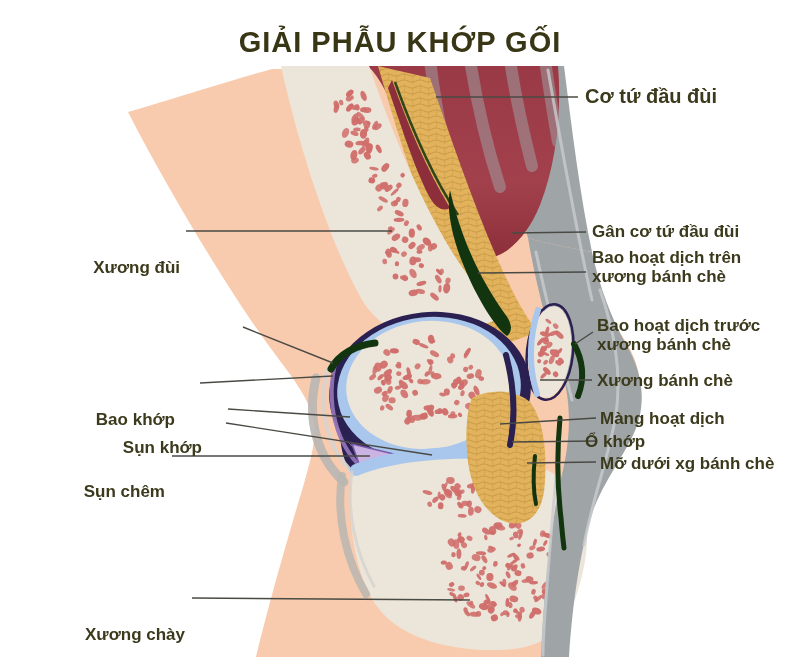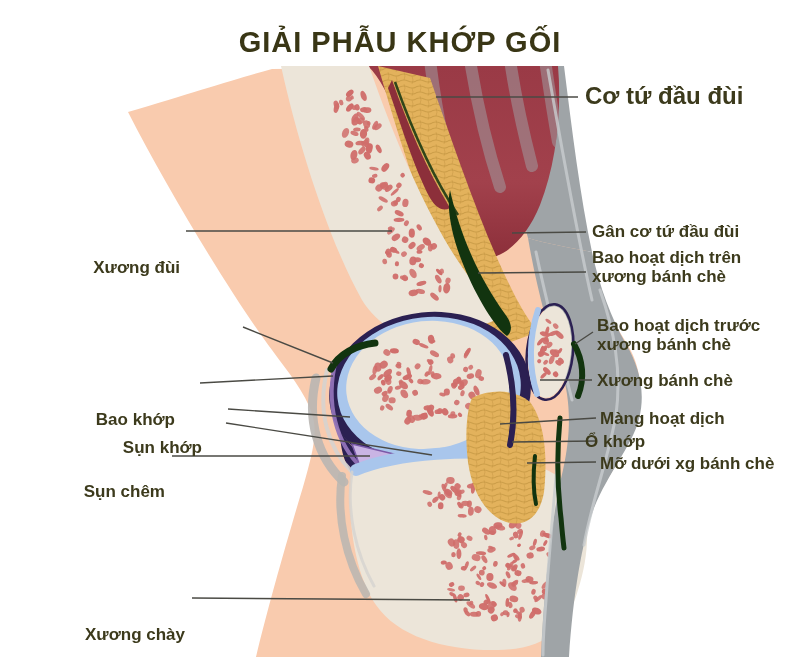--- a/index.html
+++ b/index.html
@@ -10,21 +10,21 @@
     --c-label:#3C3A1C; --c-title:#393615; --c-leader:#4A4A44;
   }
   html,body{margin:0;padding:0;background:#fff;}
   #stage{position:relative;width:800px;height:657px;background:#fff;overflow:hidden;
          font-family:"Liberation Sans", sans-serif;}
   #art{position:absolute;left:0;top:0;}
   .title{position:absolute;left:0;top:16px;width:800px;text-align:center;
          font-size:29px;font-weight:bold;letter-spacing:1px;color:var(--c-title);margin-top:10px;}
   .lbl{position:absolute;font-size:17px;font-weight:bold;line-height:19px;
        color:var(--c-label);white-space:nowrap;}
-  .lbl.big{font-size:24px;line-height:22px;}
+  .lbl.big{font-size:20px;line-height:22px;}
   .lbl.r{text-align:left;}
   .lbl.l{text-align:right;margin-top:36px;}
 </style>
 </head>
 <body>
 
 <div id="stage">
 
   <svg id="art" width="800" height="657" viewBox="0 0 800 657" aria-hidden="true">
     <defs>

